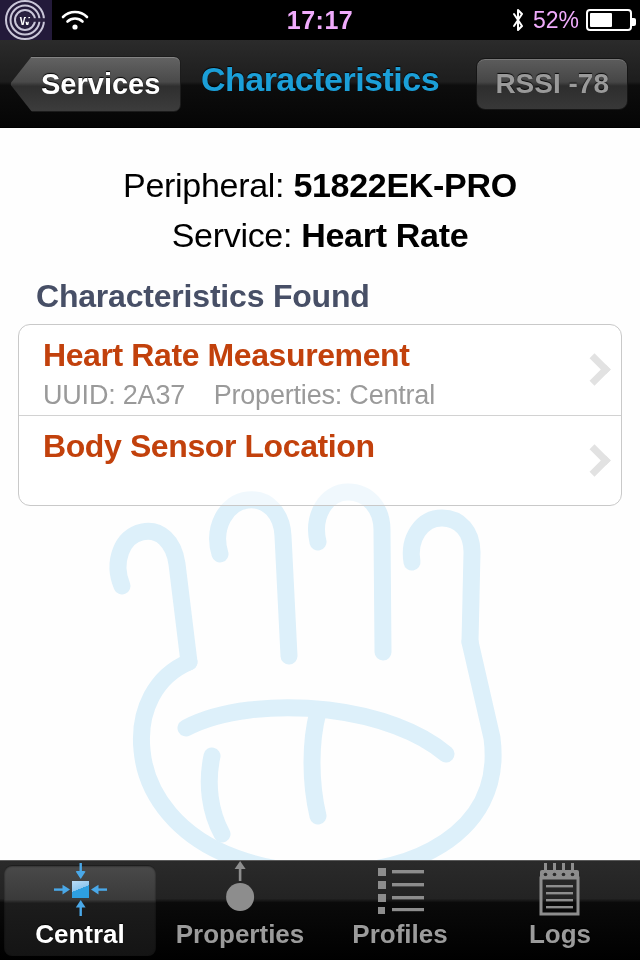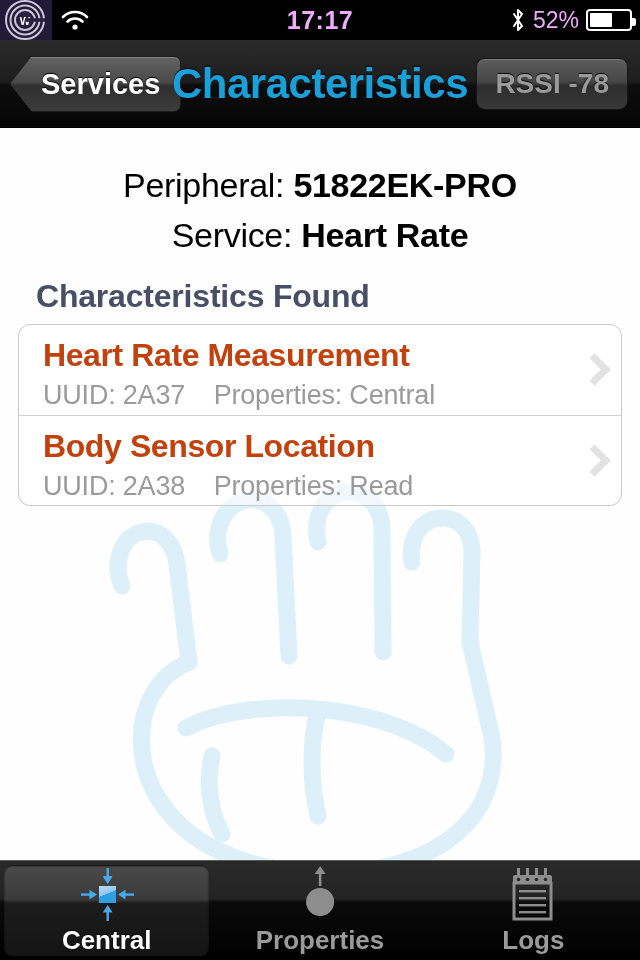--- a/index.html
+++ b/index.html
@@ -47,21 +47,21 @@
 
   
   .navbar{
     position:absolute; top:40px; left:0; width:640px; height:88px;
     background:linear-gradient(180deg,#2b2b2b 0%,#1d1d1d 48%,#0d0d0d 52%,#050505 100%);
     border-bottom:1px solid #000;
     z-index:30;
   }
   .nav-title{
     position:absolute; left:0; right:0; top:20px; text-align:center;
-    font-size:42px; font-weight:bold; color:#1b9fd8;
+    font-size:34px; font-weight:bold; color:#1b9fd8;
     text-shadow:0 -1px 1px rgba(0,0,0,.9);
     letter-spacing:-.5px;
   }
   .back-btn{
     position:absolute; left:10px; top:16px; height:56px;
     padding:0 20px 0 30px;
     display:flex; align-items:center;
     color:#fff; font-size:29px; font-weight:bold;
     text-shadow:0 -1px 1px rgba(0,0,0,.95);
     background:linear-gradient(180deg,#636363 0%,#4a4a4a 46%,#2f2f2f 54%,#3c3c3c 100%);
@@ -139,21 +139,21 @@
 
   
   .tabbar{
     position:absolute; bottom:0; left:0; width:640px; height:100px;
     background:linear-gradient(180deg,#2a2a2a 0%,#232323 38%,#0a0a0a 42%,#000 100%);
     border-top:1px solid #5a5a5a;
     display:flex; z-index:30;
   }
   .tab{
     position:relative; flex:1; display:flex; flex-direction:column;
-    align-items:center; justify-content:flex-end; padding-bottom:0;
+    align-items:center; justify-content:flex-end; padding-bottom:6px;
     margin:4px; border-radius:8px;
   }
   .tab.active{
     background:linear-gradient(180deg,#4a4a4a 0%,#3a3a3a 38%,#1c1c1c 42%,#141414 100%);
     box-shadow:inset 0 1px 2px rgba(0,0,0,.8);
   }
   .tab-ico{
     height:58px; width:70px; display:flex; align-items:center; justify-content:center;
   }
   .tab-lbl{
@@ -248,25 +248,20 @@
         <div class="row-sub">
           <span>UUID: 2A37</span>
           <span class="gap"></span>
           <span>Properties: Central</span>
         </div>
         <span class="chev"></span>
       </div>
 
       <div class="row">
         <div class="row-title">Body Sensor Location</div>
-        <div class="row-sub">
-          <span>UUID: 2A38</span>
-          <span class="gap"></span>
-          <span>Properties: Read</span>
-        </div>
         <span class="chev"></span>
       </div>
 
     </div>
   </div>
 
   <div class="tabbar">
 
     <div class="tab active">
       <span class="tab-ico">
@@ -302,20 +297,37 @@
           <g fill="#8d8d8d">
             <rect x="32.8" y="4" width="2.6" height="16"></rect>
             <polygon points="34.1,0 28.6,8 39.6,8"></polygon>
             <circle cx="34.1" cy="36" r="14"></circle>
           </g>
         </svg>
       </span>
       <span class="tab-lbl">Properties</span>
     </div>
 
+    <div class="tab">
+      <span class="tab-ico">
+        <svg width="68" height="56" viewBox="0 0 68 56">
+          <g fill="#8d8d8d">
+            <rect x="12" y="7" width="8" height="8"></rect>
+              <rect x="26" y="9" width="32" height="3.4"></rect>
+            <rect x="12" y="20" width="8" height="8"></rect>
+              <rect x="26" y="22" width="32" height="3.4"></rect>
+            <rect x="12" y="33" width="8" height="8"></rect>
+              <rect x="26" y="35" width="32" height="3.4"></rect>
+            <rect x="12" y="46" width="7" height="7"></rect>
+              <rect x="26" y="47" width="32" height="3.2"></rect>
+          </g>
+        </svg>
+      </span>
+      <span class="tab-lbl">Profiles</span>
+    </div>
 
     <div class="tab">
       <span class="tab-ico">
         <svg width="68" height="56" viewBox="0 0 68 56">
           <g fill="#8d8d8d">
             <rect x="18" y="2" width="3" height="9"></rect>
               <rect x="27" y="2" width="3" height="9"></rect>
             <rect x="36" y="2" width="3" height="9"></rect>
               <rect x="45" y="2" width="3" height="9"></rect>
             <rect x="14" y="9" width="39" height="9" rx="2"></rect>

